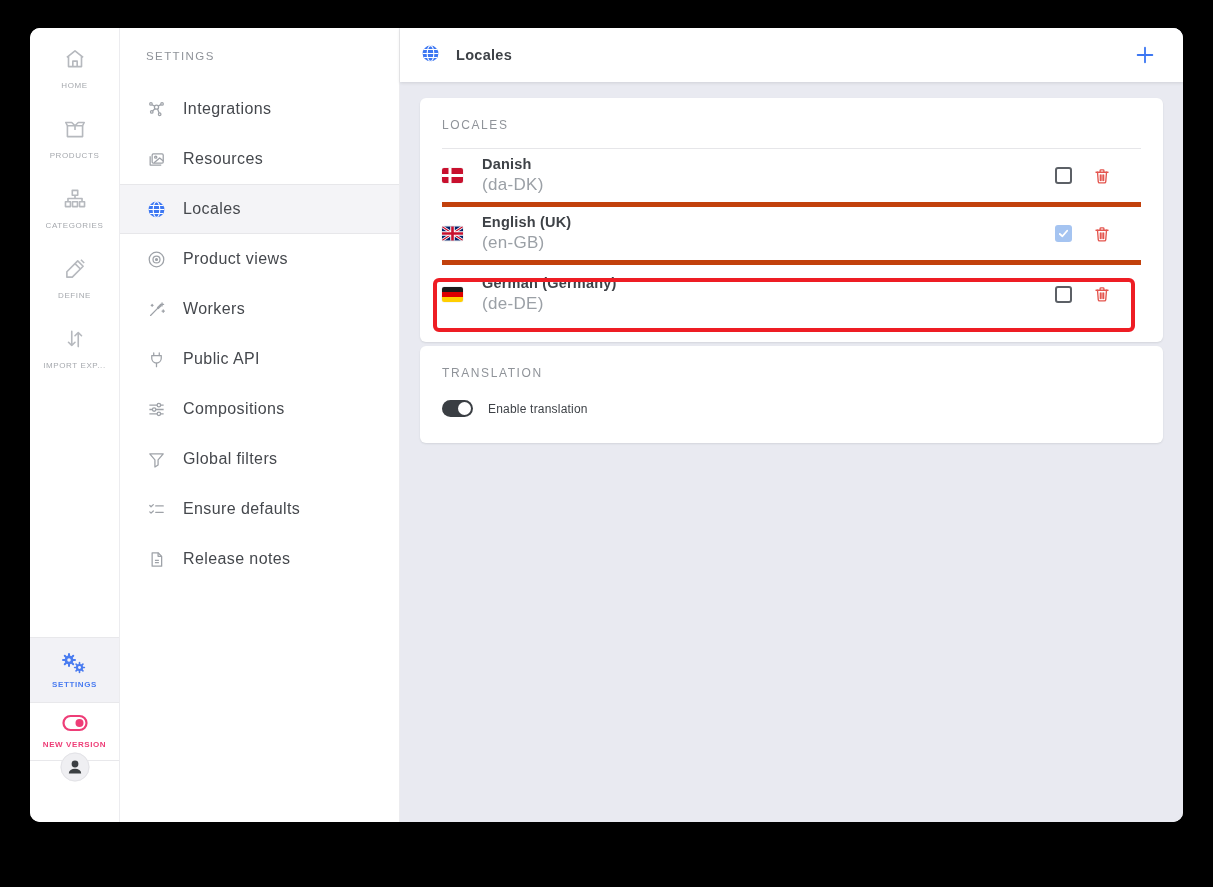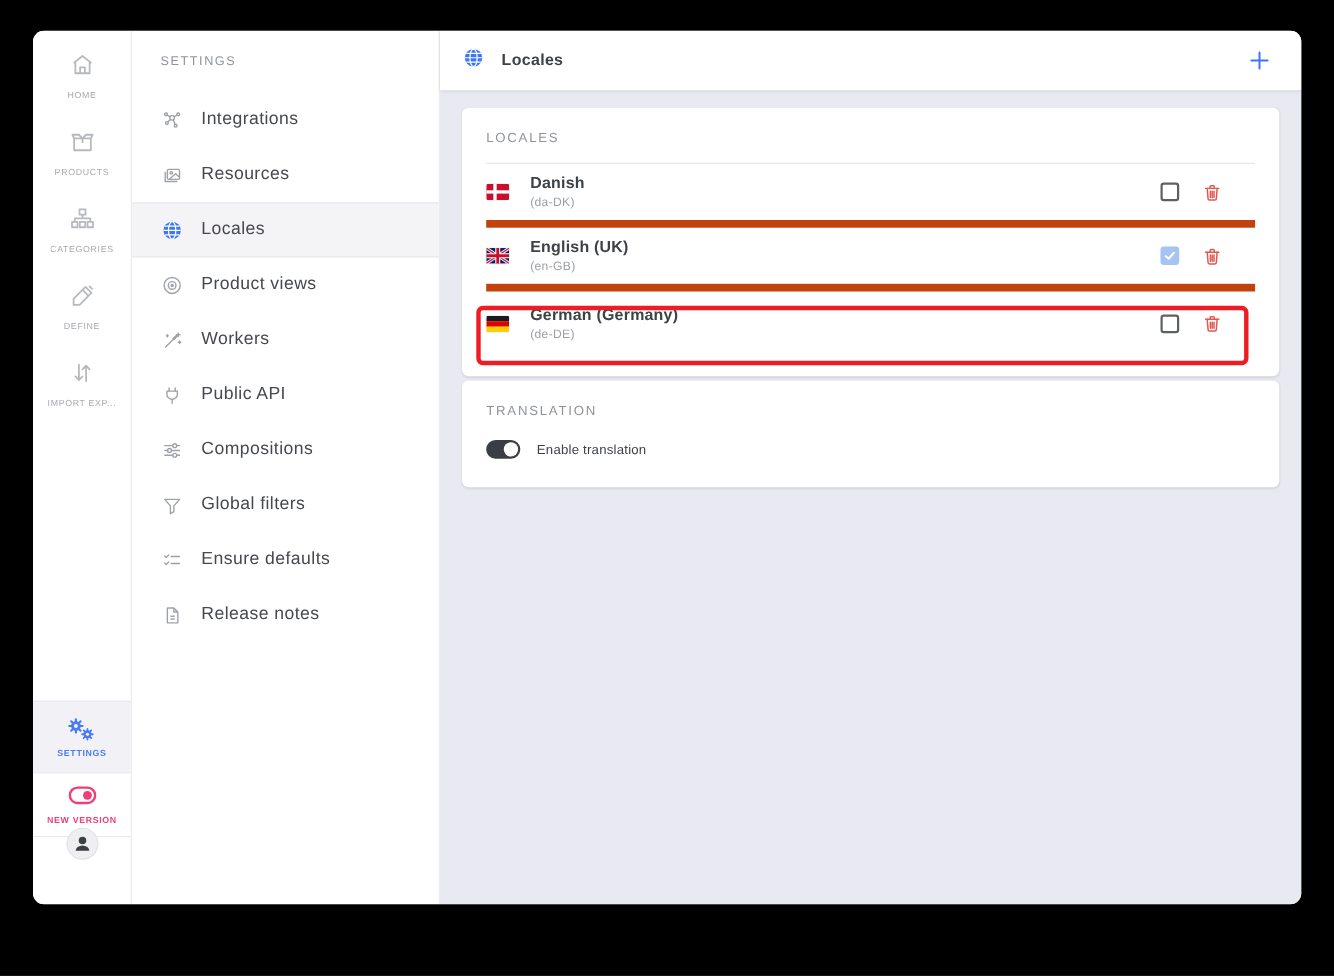--- a/index.html
+++ b/index.html
@@ -56,29 +56,29 @@
   .add-btn { width:28px; height:28px; display:flex; align-items:center;
              justify-content:center; cursor:pointer; }
 
   .content { flex:1; padding:16px 20px; position:relative; overflow:hidden; }
   .card { background:#fff; border-radius:6px; box-shadow:0 1px 2px rgba(60,64,67,.12); }
   .card-heading { padding:20px 22px 0; font-size:12px; letter-spacing:1.6px;
                   color:#8f9399; text-transform:uppercase; }
   .heading-rule { border-bottom:1px solid #e6e6e9; margin:16px 22px 0; }
 
   .locale-row { display:flex; align-items:center; height:58px; margin:0 22px;
-                border-bottom:7px solid #c2410c; }
+                border-bottom:5px solid #c2410c; }
   .locale-row.last { border-bottom:none; }
   .locales-card { padding-bottom:19px; }
   .flag { width:21px; height:15px; margin-right:19px; border-radius:2px;
           overflow:hidden; flex-shrink:0; box-shadow:0 0 0 .5px rgba(0,0,0,.08); }
   .flag svg { display:block; }
   .locale-names { flex:1; min-width:0; }
   .locale-name { font-size:14.5px; font-weight:bold; color:#3e4247; letter-spacing:.2px; }
-  .locale-code { font-size:11px; color:#9ba0a6; margin-top:3px; letter-spacing:.3px; }
+  .locale-code { font-size:17px; color:#9ba0a6; margin-top:3px; letter-spacing:.3px; }
   .row-checkbox { width:17px; height:17px; border:2px solid #5c6066; border-radius:3px;
                   background:#fff; display:flex; align-items:center; justify-content:center;
                   cursor:pointer; flex-shrink:0; }
   .row-checkbox svg { display:none; }
   .row-checkbox.checked { border:none; background:#a5c4f1; }
   .row-checkbox.checked svg { display:block; }
   .trash-btn { margin-left:21px; margin-right:30px; width:18px; height:18px;
                cursor:pointer; flex-shrink:0; }
 
   .annotation-box { position:absolute; left:33px; top:196px; width:702px; height:54px;

